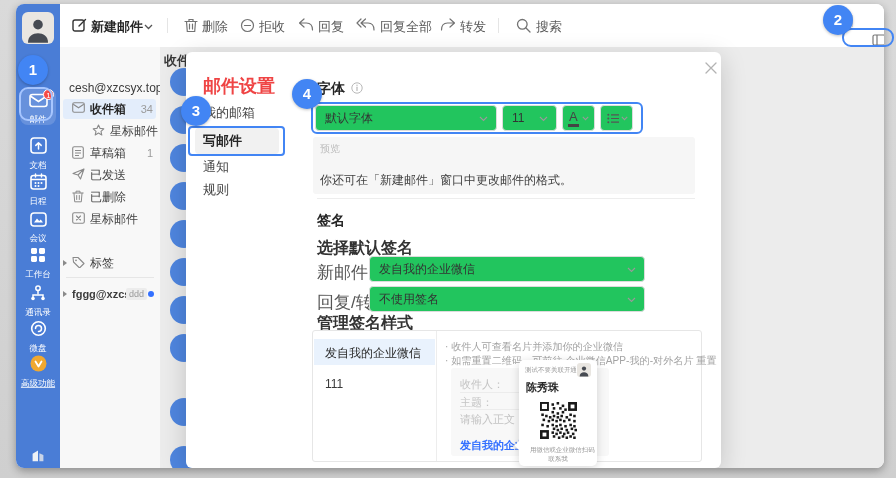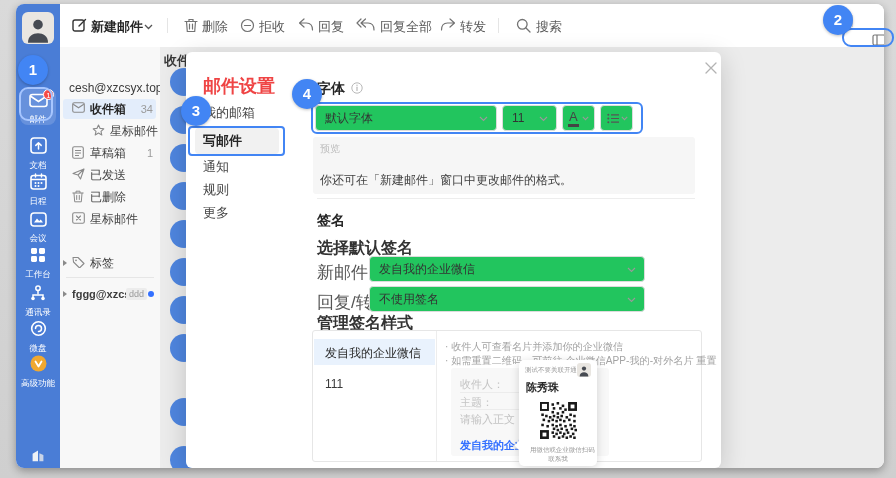--- a/index.html
+++ b/index.html
@@ -128,21 +128,21 @@
       </div>
 
       <div class="side-item" style="top:316px;">
         <svg width="17" height="17" viewBox="0 0 17 17">
             <circle cx="8.5" cy="8.5" r="6.8" fill="none" stroke="#fff" stroke-width="1.6"></circle>
             <path d="M5.5 8.5a3 3 0 0 1 6 0 3 3 0 0 1-3 3" fill="none" stroke="#fff" stroke-width="1.5" stroke-linecap="round"></path>
           </svg>
         <span class="lbl">微盘</span>
       </div>
 
-      <div class="side-item" style="top:351px;">
+      <div class="side-item" style="top:351px;text-decoration:underline;">
         <svg width="17" height="17" viewBox="0 0 17 17">
             <circle cx="8.5" cy="8.5" r="8" fill="#f0a830"></circle>
             <path d="M5.5 6.5l3 5 3-5" fill="none" stroke="#fff" stroke-width="1.8" stroke-linecap="round" stroke-linejoin="round"></path>
           </svg>
         <span class="lbl">高级功能</span>
       </div>
 
       <div class="abs" style="left:13px;top:442px;">
         <svg width="18" height="18" viewBox="0 0 20 20">
             <path d="M4 17V8.5L10 5v12z" fill="#eef1f6"></path>
@@ -316,21 +316,20 @@
           <path d="M1 1l10 10M11 1L1 11" stroke="#b3b3b3" stroke-width="1.3" stroke-linecap="round"></path>
         </svg>
 
       <div class="dlg-title">邮件设置</div>
 
       <div class="dlg-menu-item" style="top:50px;">我的邮箱</div>
       <div class="dlg-menu-sel"></div>
       <div class="dlg-menu-item" style="top:78px;font-weight:bold;color:#262626;">写邮件</div>
       <div class="dlg-menu-item" style="top:104px;">通知</div>
       <div class="dlg-menu-item" style="top:127px;">规则</div>
-      <div class="dlg-menu-item" style="top:150px;">更多</div>
 
       <div class="sec-h" style="left:131px;top:28px;">字体</div>
       <svg class="abs" style="left:165px;top:30px;" width="12" height="12" viewBox="0 0 12 12">
           <circle cx="6" cy="6" r="5.2" fill="none" stroke="#b8b8b8" stroke-width="1"></circle>
           <path d="M6 5.2v3.2" stroke="#b8b8b8" stroke-width="1.2" stroke-linecap="round"></path>
           <circle cx="6" cy="3.3" r="0.7" fill="#b8b8b8"></circle>
         </svg>
 
       <div class="sel" style="left:129px;top:53px;width:182px;">
         <span class="stxt">默认字体</span>

